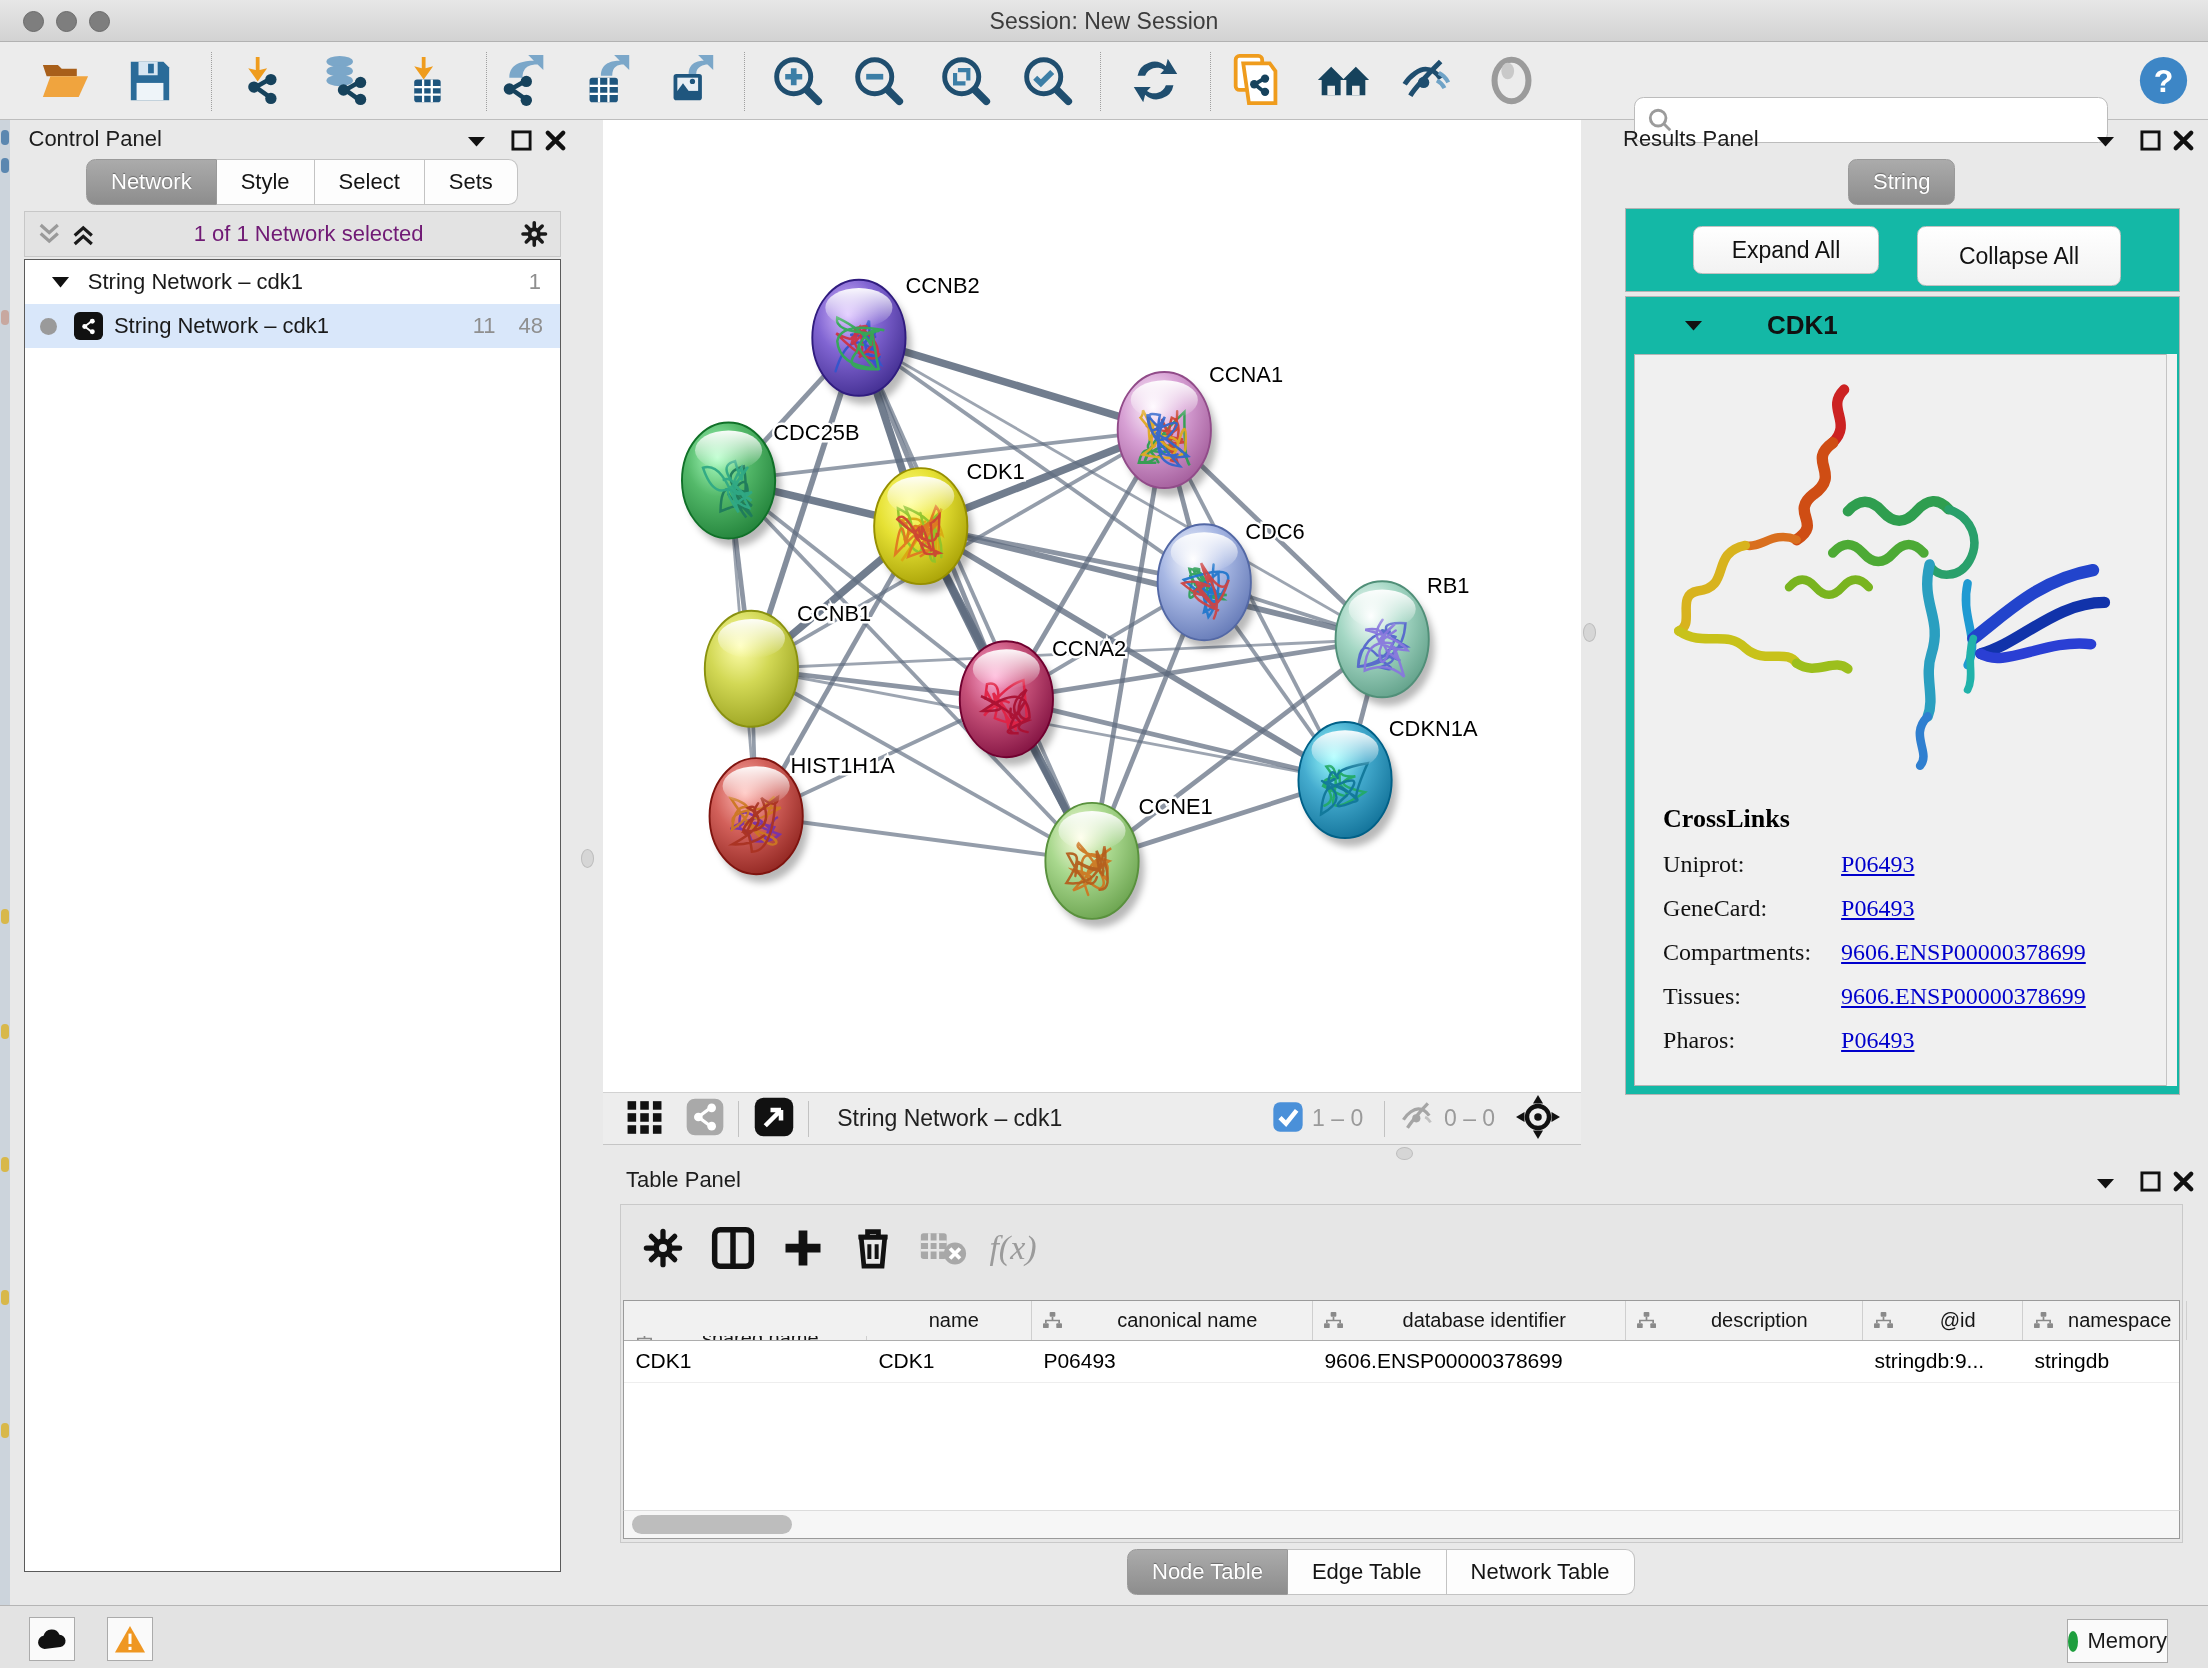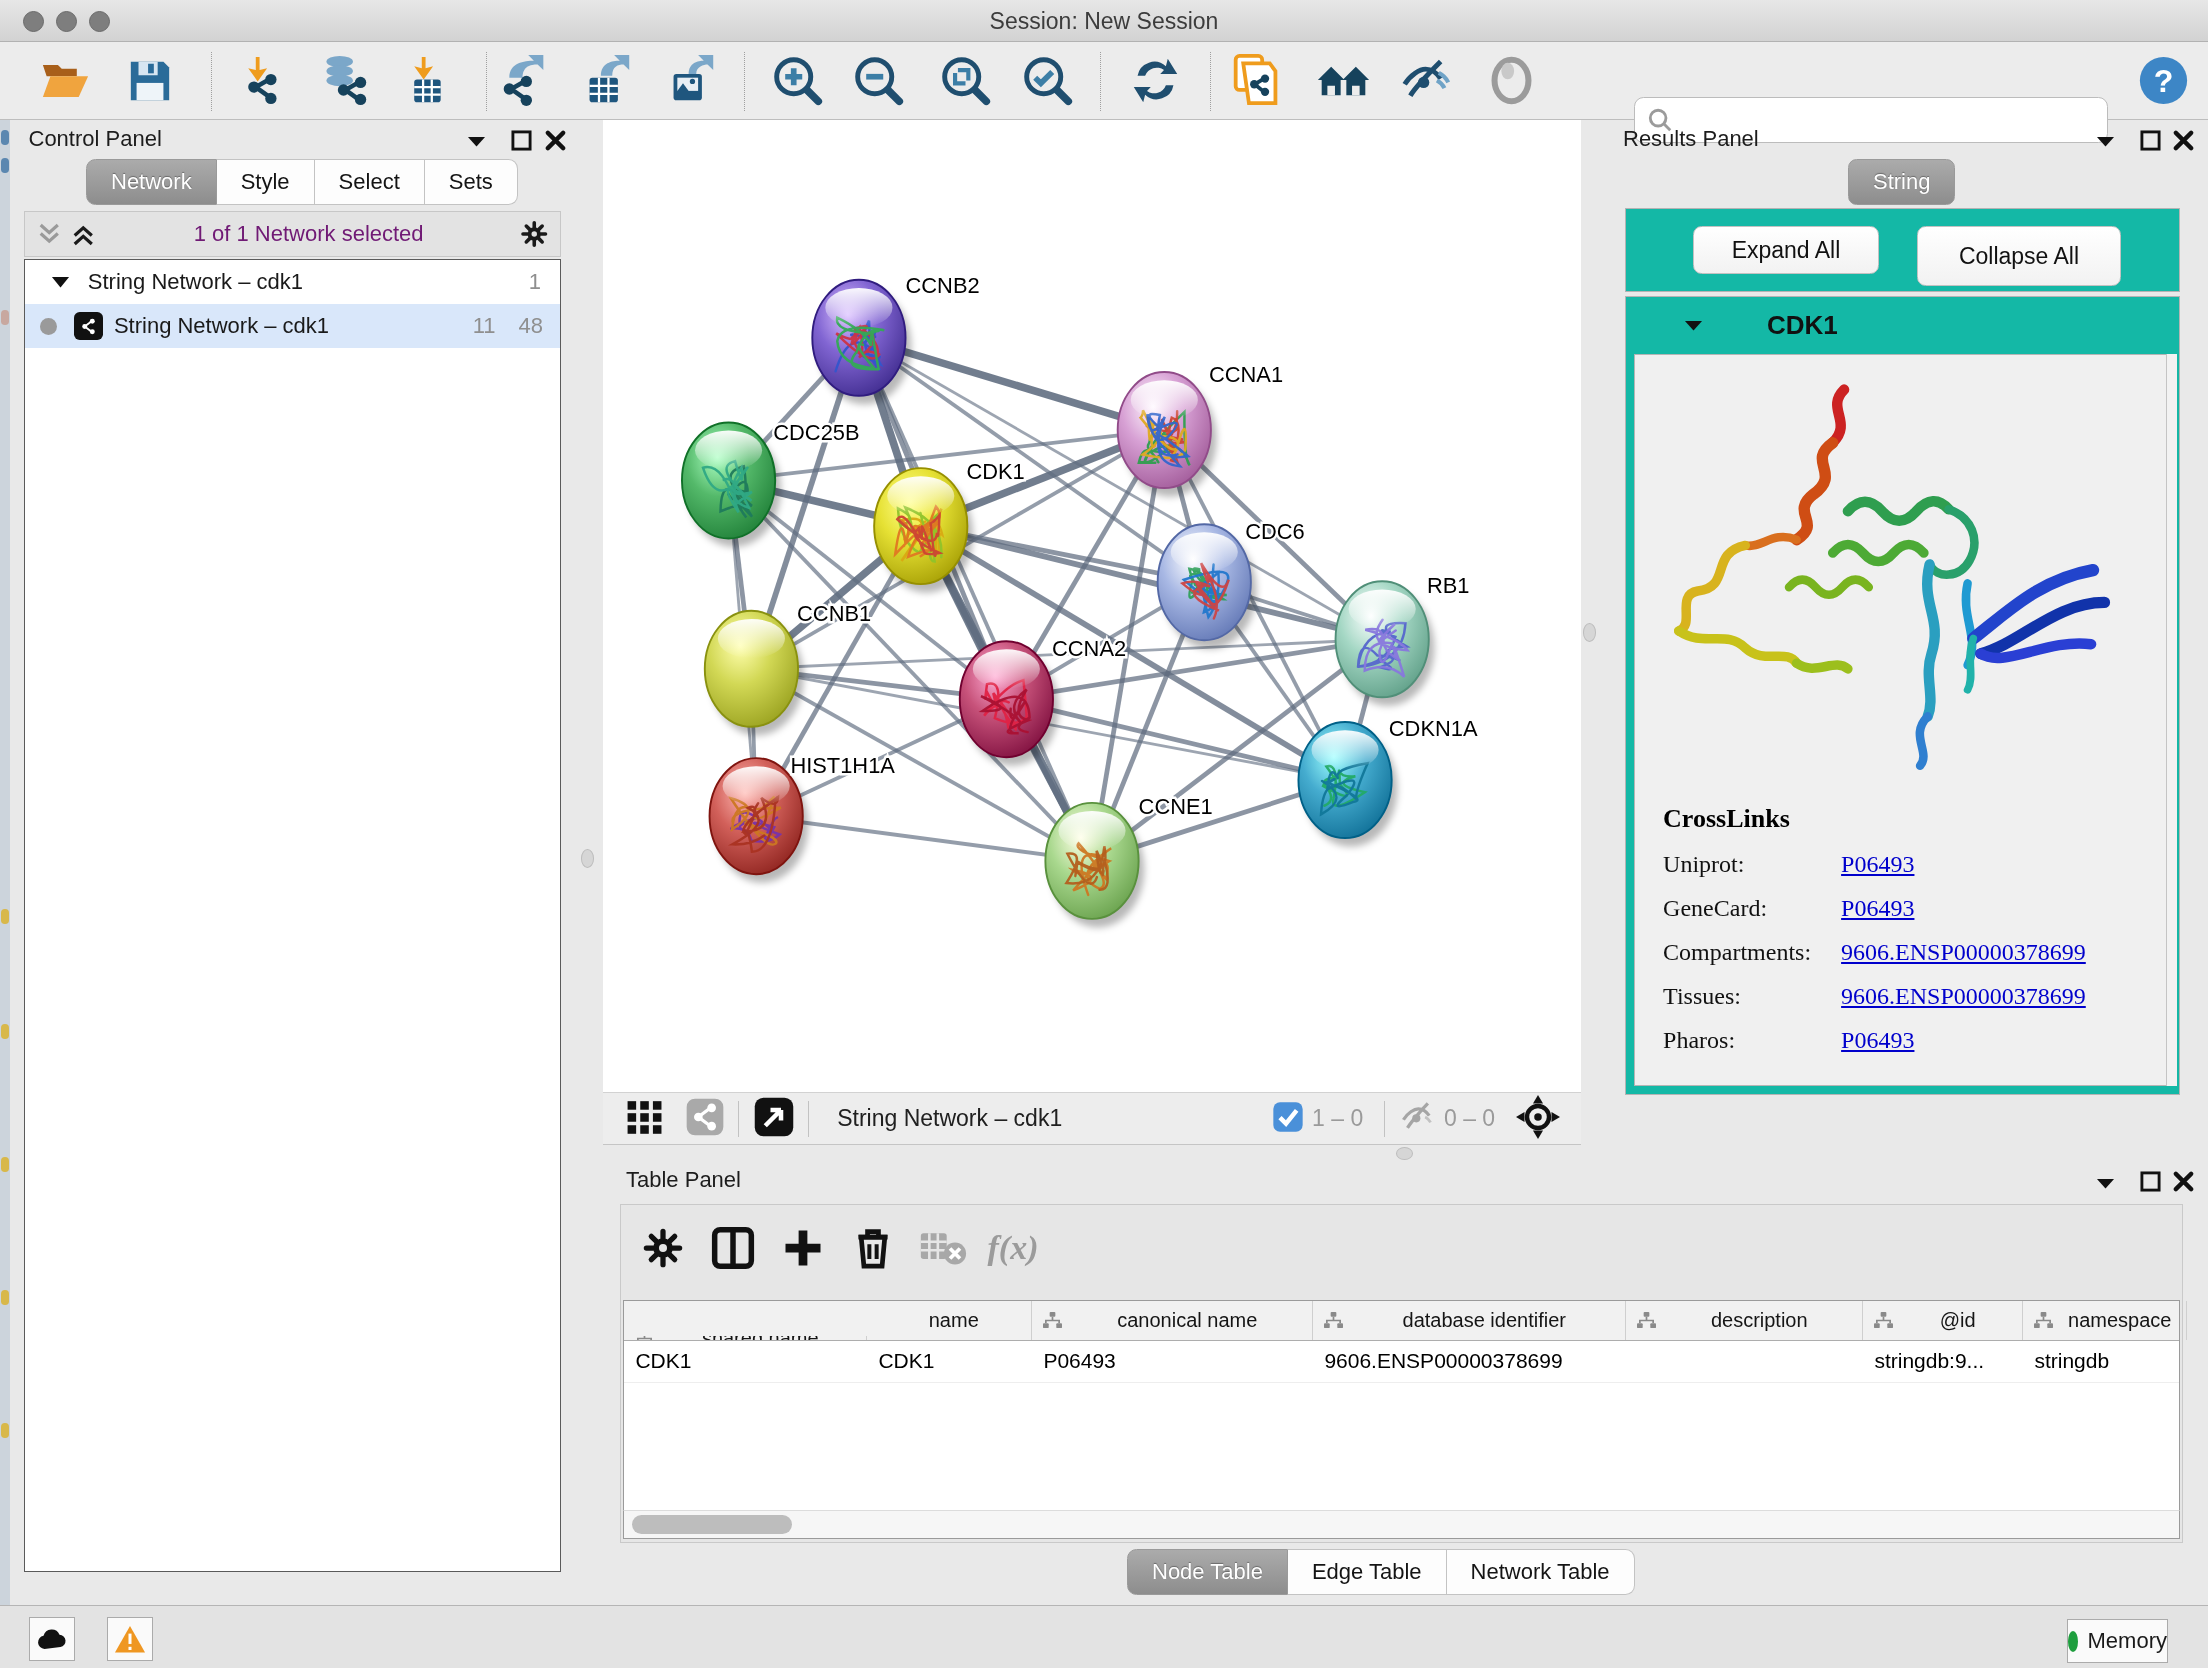--- a/index.html
+++ b/index.html
@@ -56,21 +56,21 @@
   .btn{background:linear-gradient(#ffffff,#f2f2f2);border:1px solid #c2c2c2;border-radius:8.6px;
        font-size:23px;color:#111;display:flex;align-items:center;justify-content:center;}
   .cdk-head{position:absolute;display:flex;align-items:center;font-size:26px;font-weight:bold;color:#111;}
   .crosslinks{font-family:"Liberation Serif","DejaVu Serif",serif;}
   .crosslinks .clh{font-size:26px;font-weight:bold;color:#000;}
   .clrow{display:flex;font-size:24px;margin-top:17px;}
   .clrow .cll{width:178px;color:#111;}
   .clrow a{color:#0000cc;text-decoration:underline;}
   
   .tp-box{position:absolute;left:620px;top:1204px;width:1563px;height:339px;background:#e6e6e6;border:1px solid #c9c9c9;}
-  .tp-tool{position:absolute;left:628px;top:1216px;height:63px;display:flex;align-items:center;font-weight:bold;}
+  .tp-tool{position:absolute;left:628px;top:1216px;height:63px;display:flex;align-items:center;}
   .tp-tool .ti{width:70px;display:flex;justify-content:center;}
   .grid-table{position:absolute;left:623px;top:1300px;width:1557px;height:238px;background:#fff;border:1px solid #9a9a9a;border-bottom:none;}
   .gt-head{display:flex;height:40px;background:#f1f1f1;border-bottom:1px solid #adadad;}
   .gt-hc{display:flex;align-items:center;font-size:20px;color:#151515;border-right:1px solid #cfcfcf;
          padding-left:9.5px;overflow:hidden;white-space:nowrap;flex:none;}
   .gt-hc .lbl{margin:0 auto;padding:0 5.7px;}
   .gt-row{display:flex;height:42px;border-bottom:1px solid #eee;}
   .gt-c{font-size:21px;color:#000;padding:7.6px 3.8px 0 11.4px;overflow:hidden;white-space:nowrap;flex:none;}
   .hscroll{position:absolute;left:623px;top:1510px;width:1557px;height:28.5px;background:#f6f6f6;border:1px solid #9a9a9a;border-top:1px solid #dcdcdc;}
   .hthumb{position:absolute;left:7.6px;top:3.8px;width:160px;height:19px;border-radius:9.5px;background:#bdbdbd;}

